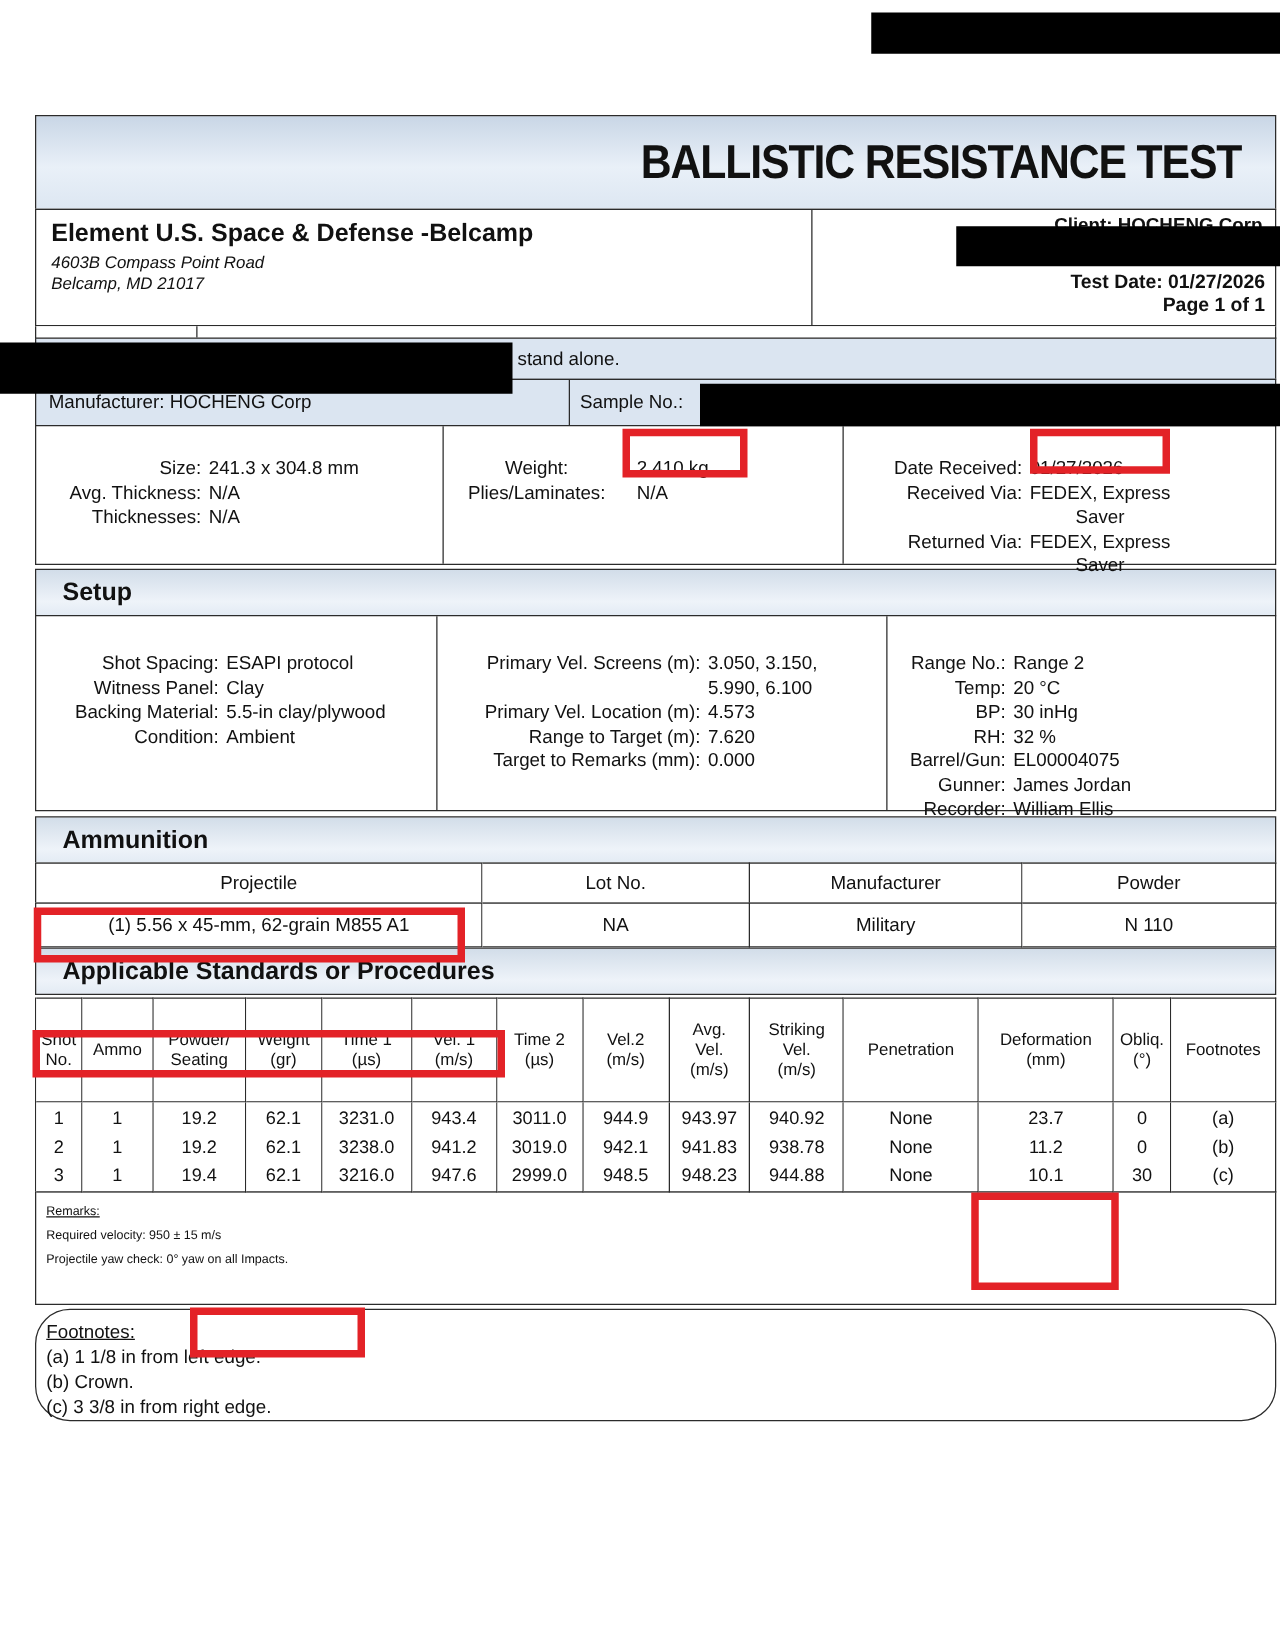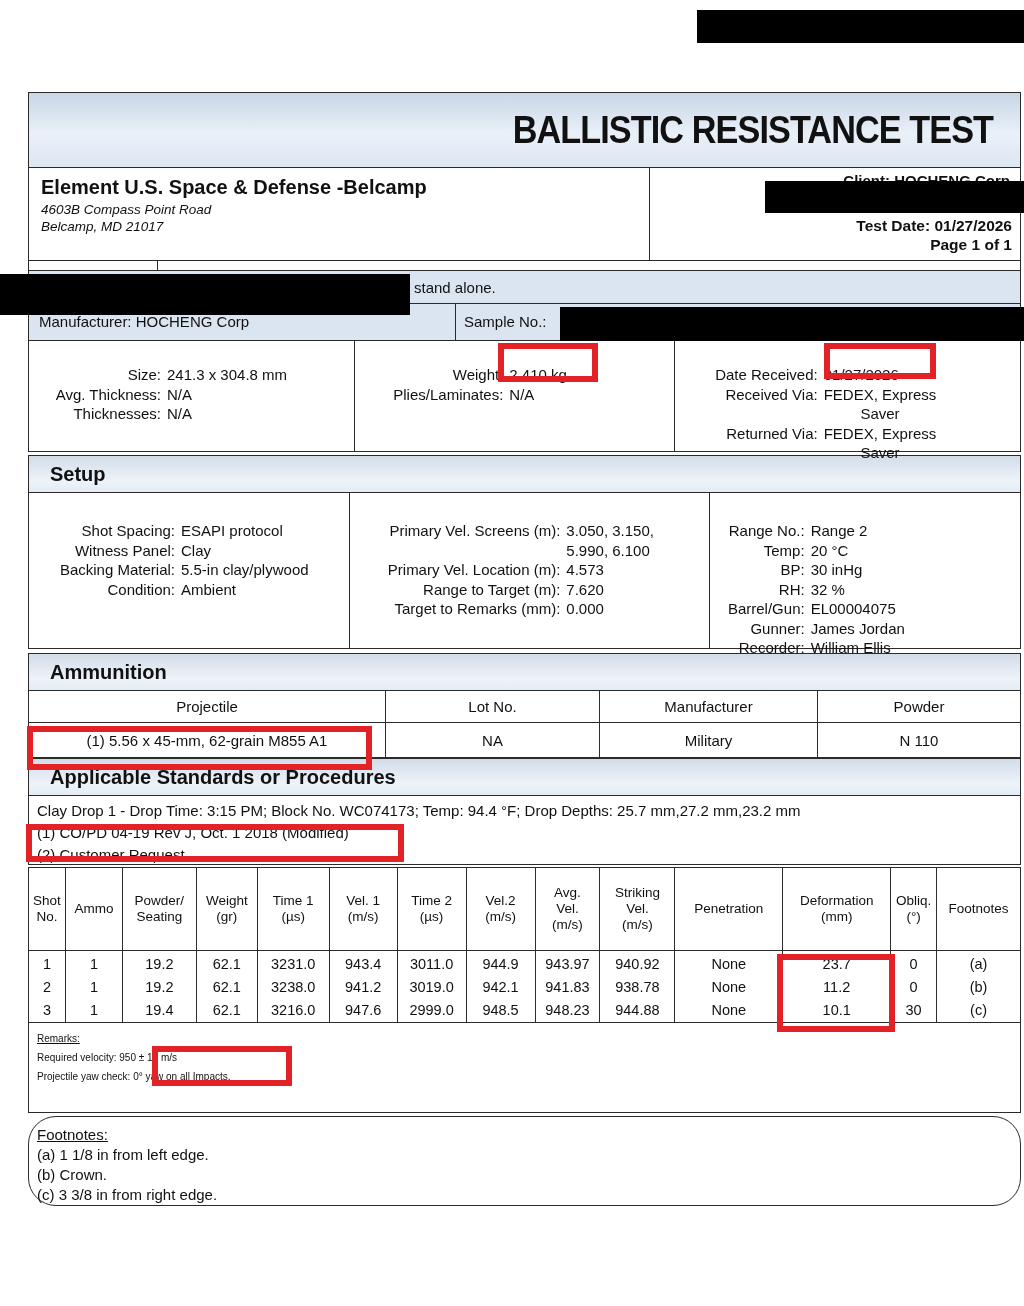--- a/index.html
+++ b/index.html
@@ -38,21 +38,21 @@
   .kv .k{text-align:right;padding-right:6px;white-space:pre;flex:none;}
   .kv .v{white-space:pre-line;}
   .kv .vc{white-space:pre-line;text-align:center;}
 
   
   .specimen-row{display:flex;height:112px;margin-top:-1px;}
   .spec-cell{box-sizing:border-box;padding-top:24px;}
   .sc1{width:327px;border-right:1px solid #2b2b2b;}
   .sc2{width:320px;border-right:1px solid #2b2b2b;}
   .sc3{width:346px;}
-  .sc1 .k{width:132px;} .sc2 .k{width:148px;} .sc3 .k{width:143px;}
+  .sc1 .k{width:132px;} .sc2 .k{width:148px;text-align:center;} .sc3 .k{width:143px;}
 
   
   .sec-head{height:38px;margin-top:-1px;display:flex;align-items:center;padding-left:21px;box-sizing:border-box;
     font-size:20px;font-weight:bold;
     background:linear-gradient(180deg,#d2dde9 0%,#eef3f9 70%,#e3ebf4 100%);
     border:1px solid #2b2b2b;}
   .gap4{height:4px;} .gap5{height:5px;} .gap3{height:3px;}
 
   
   .setup-body{display:flex;height:157px;margin-top:-1px;}
@@ -260,25 +260,20 @@
       <div class="ammo-drow">
         <div class="acell ac1">(1) 5.56 x 45-mm, 62-grain M855 A1</div>
         <div class="acell ac2">NA</div>
         <div class="acell ac3">Military</div>
         <div class="acell ac4">N 110</div>
       </div>
     </div>
 
     <div class="sec-head" style="margin-top:0;">Applicable Standards or Procedures</div>
 
-    <div class="standards-body box">
-      <div>Clay Drop 1 - Drop Time: 3:15 PM; Block No. WC074173; Temp: 94.4 °F; Drop Depths: 25.7 mm,27.2 mm,23.2 mm</div>
-      <div>(1) CO/PD 04-19 Rev J, Oct. 1 2018 (Modified)</div>
-      <div>(2) Customer Request</div>
-    </div>
 
     <div class="results">
       <div class="rcol" style="width:37px">
           <div class="rhead">Shot
 No.</div>
           <div class="rvals">
             <div>1</div>
             <div>2</div>
             <div>3</div>
           </div>

